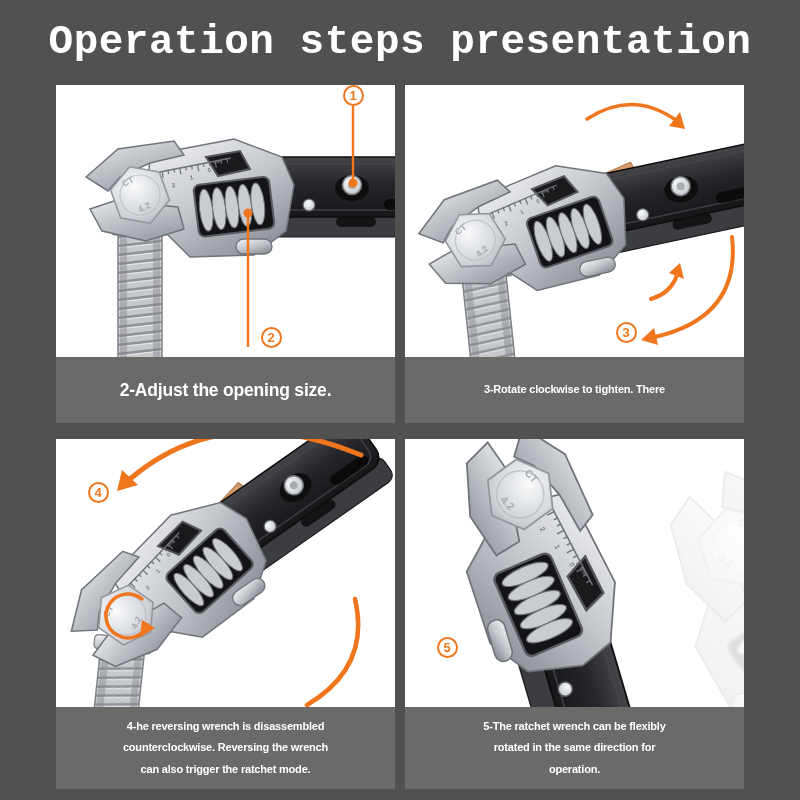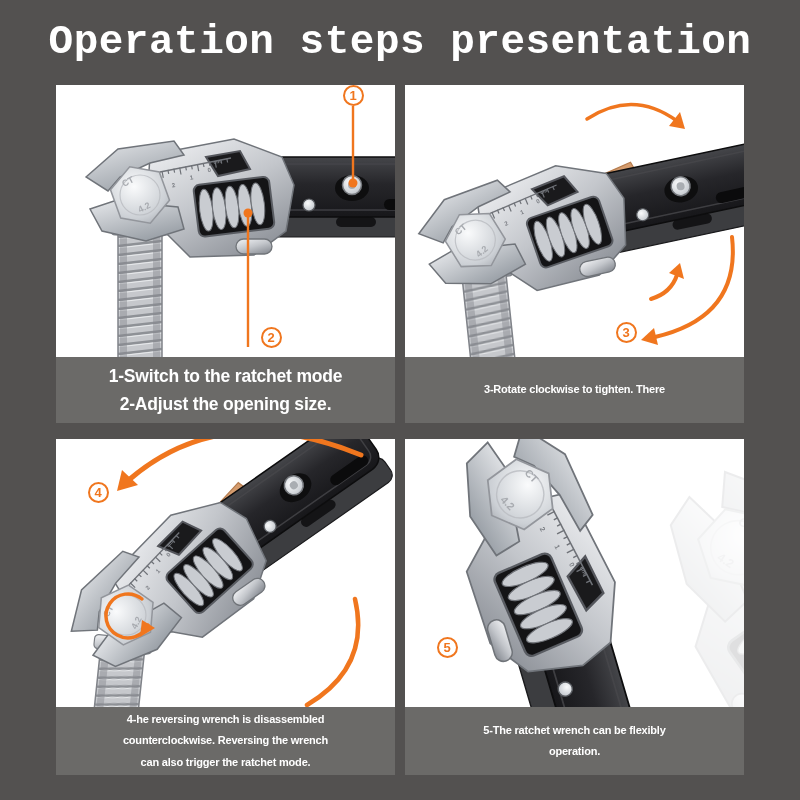--- a/index.html
+++ b/index.html
@@ -25,21 +25,21 @@
   .photo{position:relative;background:#ffffff;width:339px;overflow:hidden;}
   .photo.h272{height:272px;}
   .photo.h268{height:268px;}
   .photo svg{position:absolute;left:0;top:0;}
   .caption{
     background:#6B6A68;color:#ffffff;font-weight:bold;text-align:center;
     display:flex;flex-direction:column;justify-content:center;align-items:center;
     width:339px;letter-spacing:-0.2px;
   }
   .caption.h66{height:66px;}
-  .caption.h68{height:68px;}
+  .caption.h68{height:82px;}
   .cap-line{font-size:11px;line-height:21.5px;white-space:nowrap;}
   .caption.loose .cap-line{line-height:28px;font-size:17.5px;}
   .marker{
     position:absolute;width:21px;height:21px;box-sizing:border-box;
     border:2.5px solid #F0761E;border-radius:50%;background:#ffffff;
     color:#F0761E;font-size:13px;font-weight:bold;
     display:flex;align-items:center;justify-content:center;
     z-index:5;line-height:1;
   }
 </style>
@@ -154,21 +154,20 @@
         <circle cx="297" cy="98" r="4.5" fill="#F0761E"></circle>
         <g stroke="#F0761E" stroke-width="2.4">
           <line x1="192" y1="130" x2="192" y2="262"></line>
         </g>
         <circle cx="192" cy="128" r="4.5" fill="#F0761E"></circle>
       </svg>
       <div class="marker" style="left:286.5px;top:-0.5px">1</div>
       <div class="marker" style="left:204.5px;top:241.5px">2</div>
     </div>
     <div class="caption h66 loose">
-      <div class="cap-line">1-Switch to the ratchet mode</div>
       <div class="cap-line">2-Adjust the opening size.</div>
     </div>
   </section>
 
   <section class="panel panel-2">
     <div class="photo h272">
       <svg width="339" height="272" viewBox="0 0 339 272">
         <use href="#rod" transform="translate(56,182) rotate(-6)"></use>
         <g transform="translate(14,66) rotate(-12 90 84)">
           <use href="#copper"></use>
@@ -224,17 +223,18 @@
       <svg width="339" height="268" viewBox="0 0 339 268">
         <g opacity="0.13">
           <use href="#tool" transform="translate(395,-10) rotate(62) scale(1.35)"></use>
         </g>
         <use href="#tool" transform="translate(189.4,-35.3) rotate(73.6) scale(1.18)"></use>
       </svg>
       <div class="marker" style="left:31.5px;top:197.5px">5</div>
     </div>
     <div class="caption h68">
       <div class="cap-line">5-The ratchet wrench can be flexibly</div>
+      <div class="cap-line">rotated in the same direction for</div>
       <div class="cap-line">operation.</div>
     </div>
   </section>
 
 </div>
 
 </body></html>

